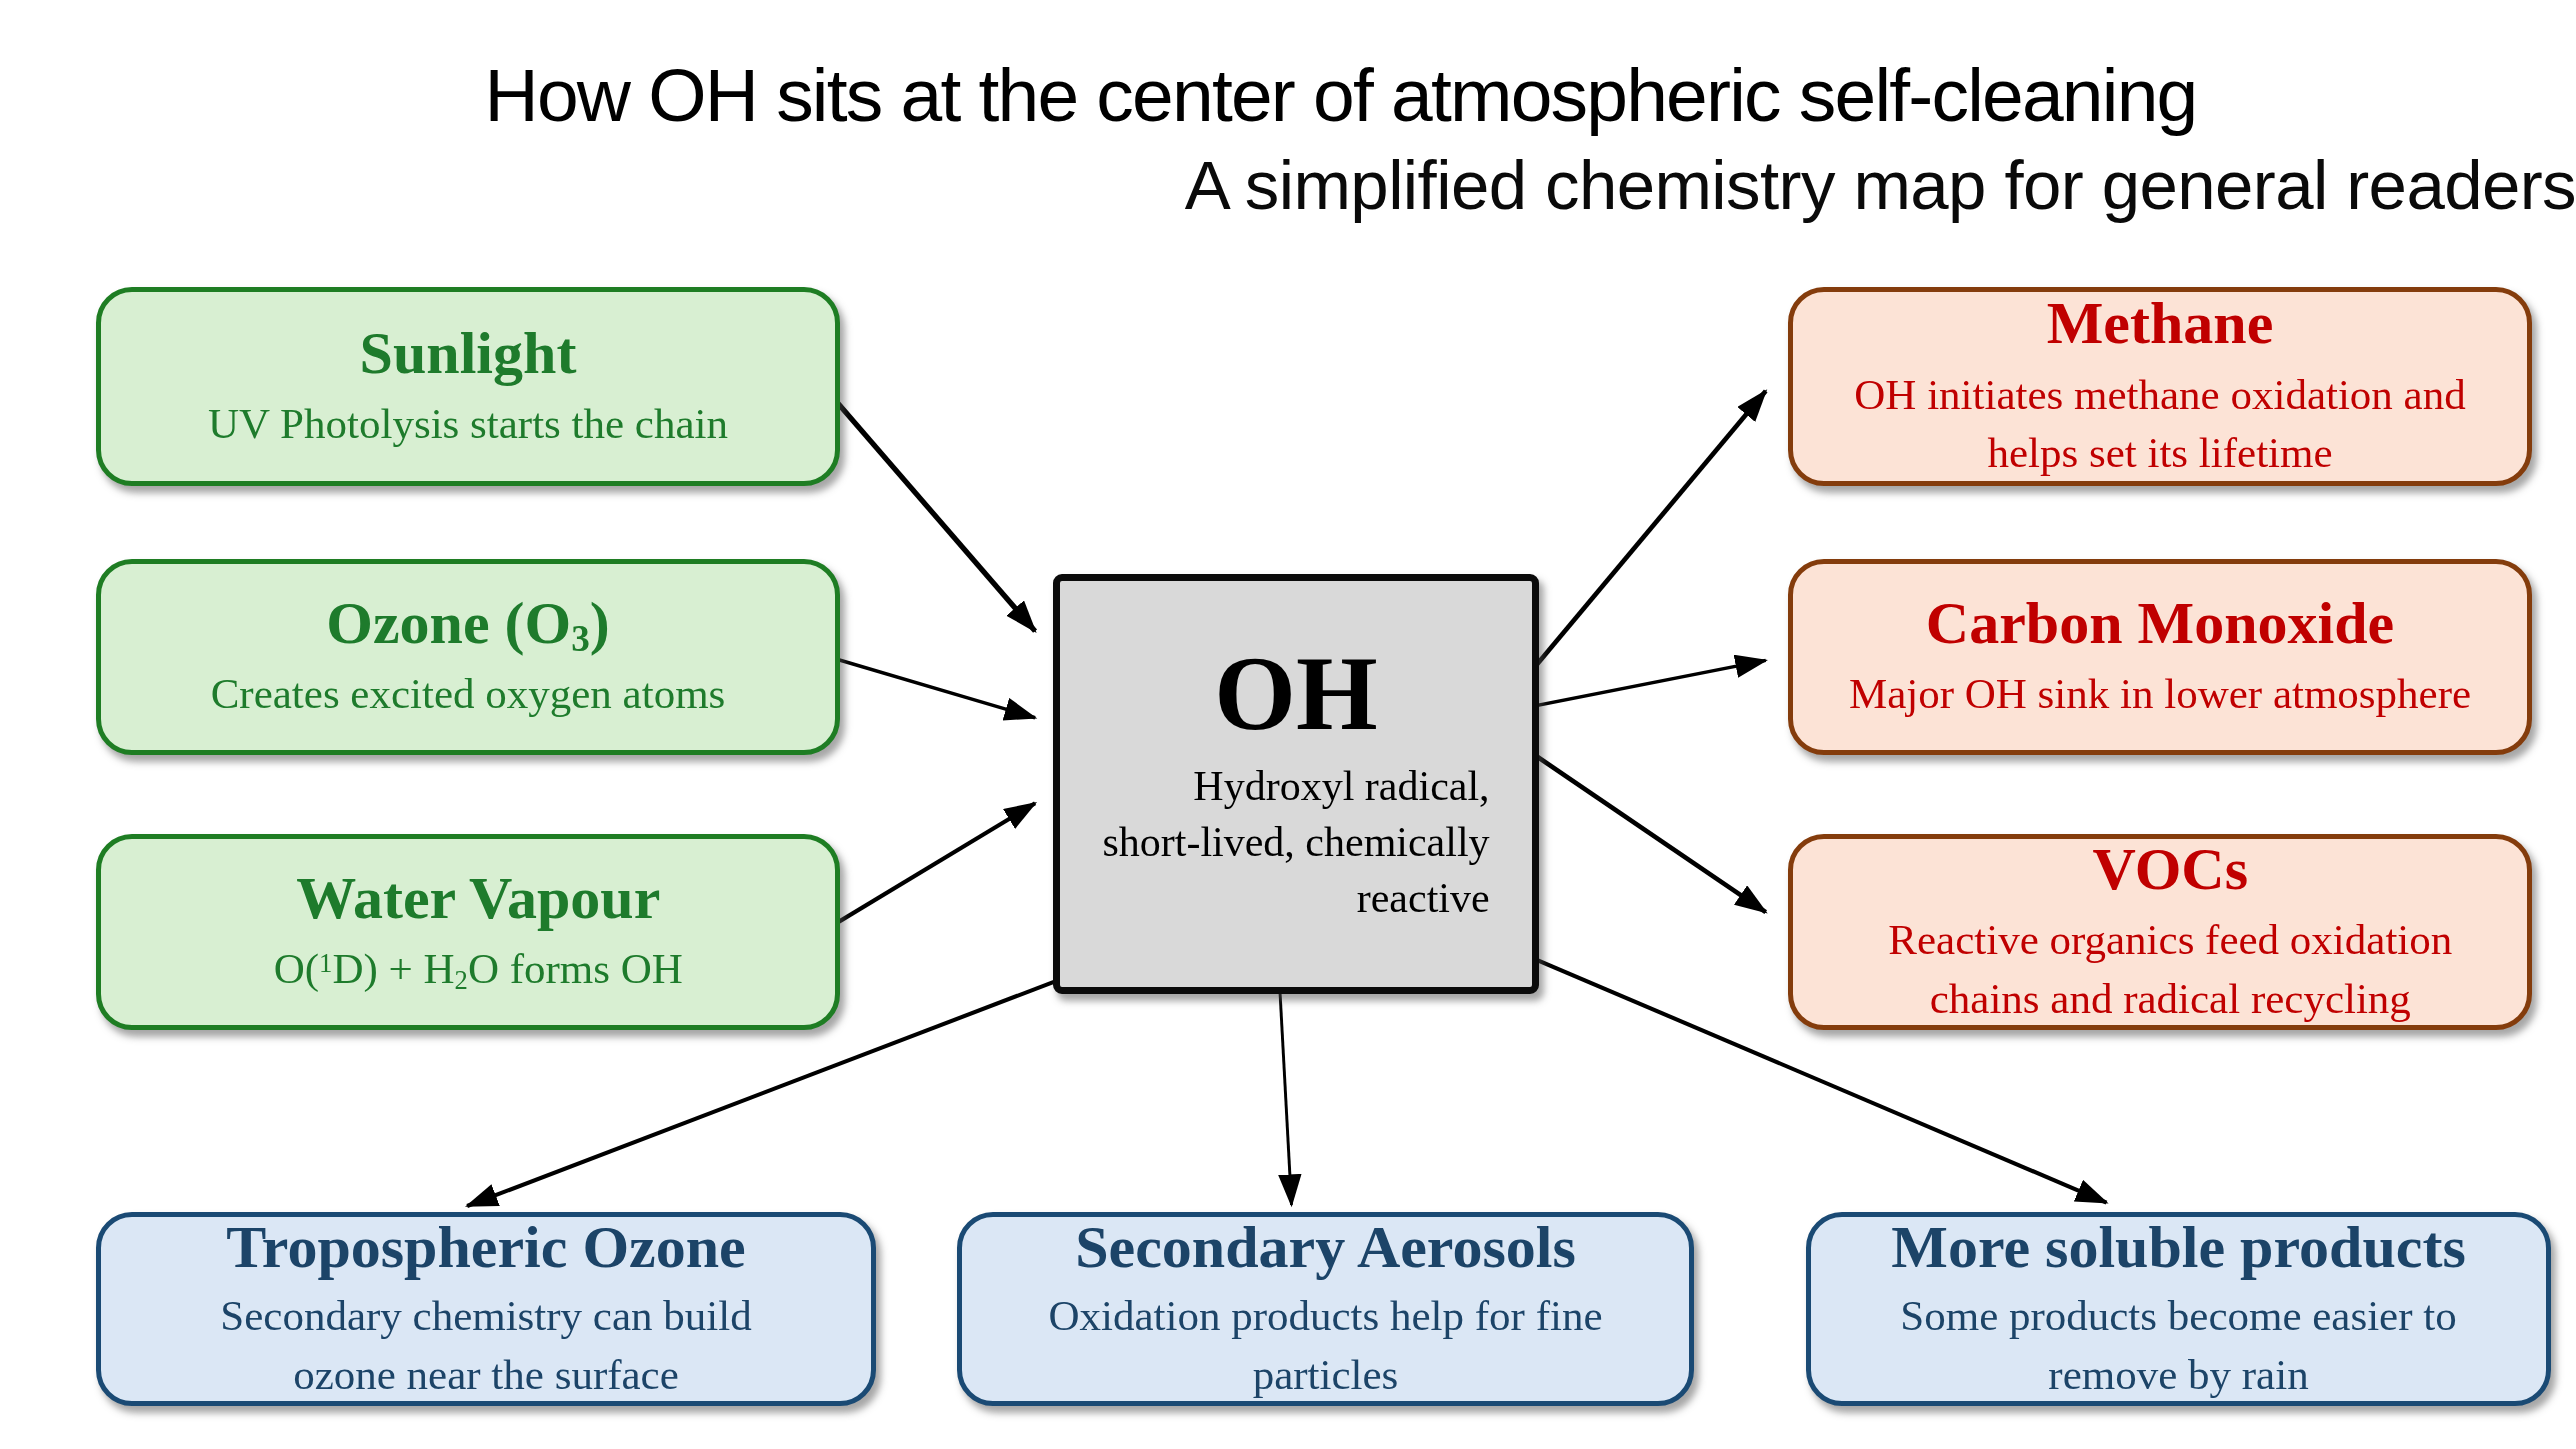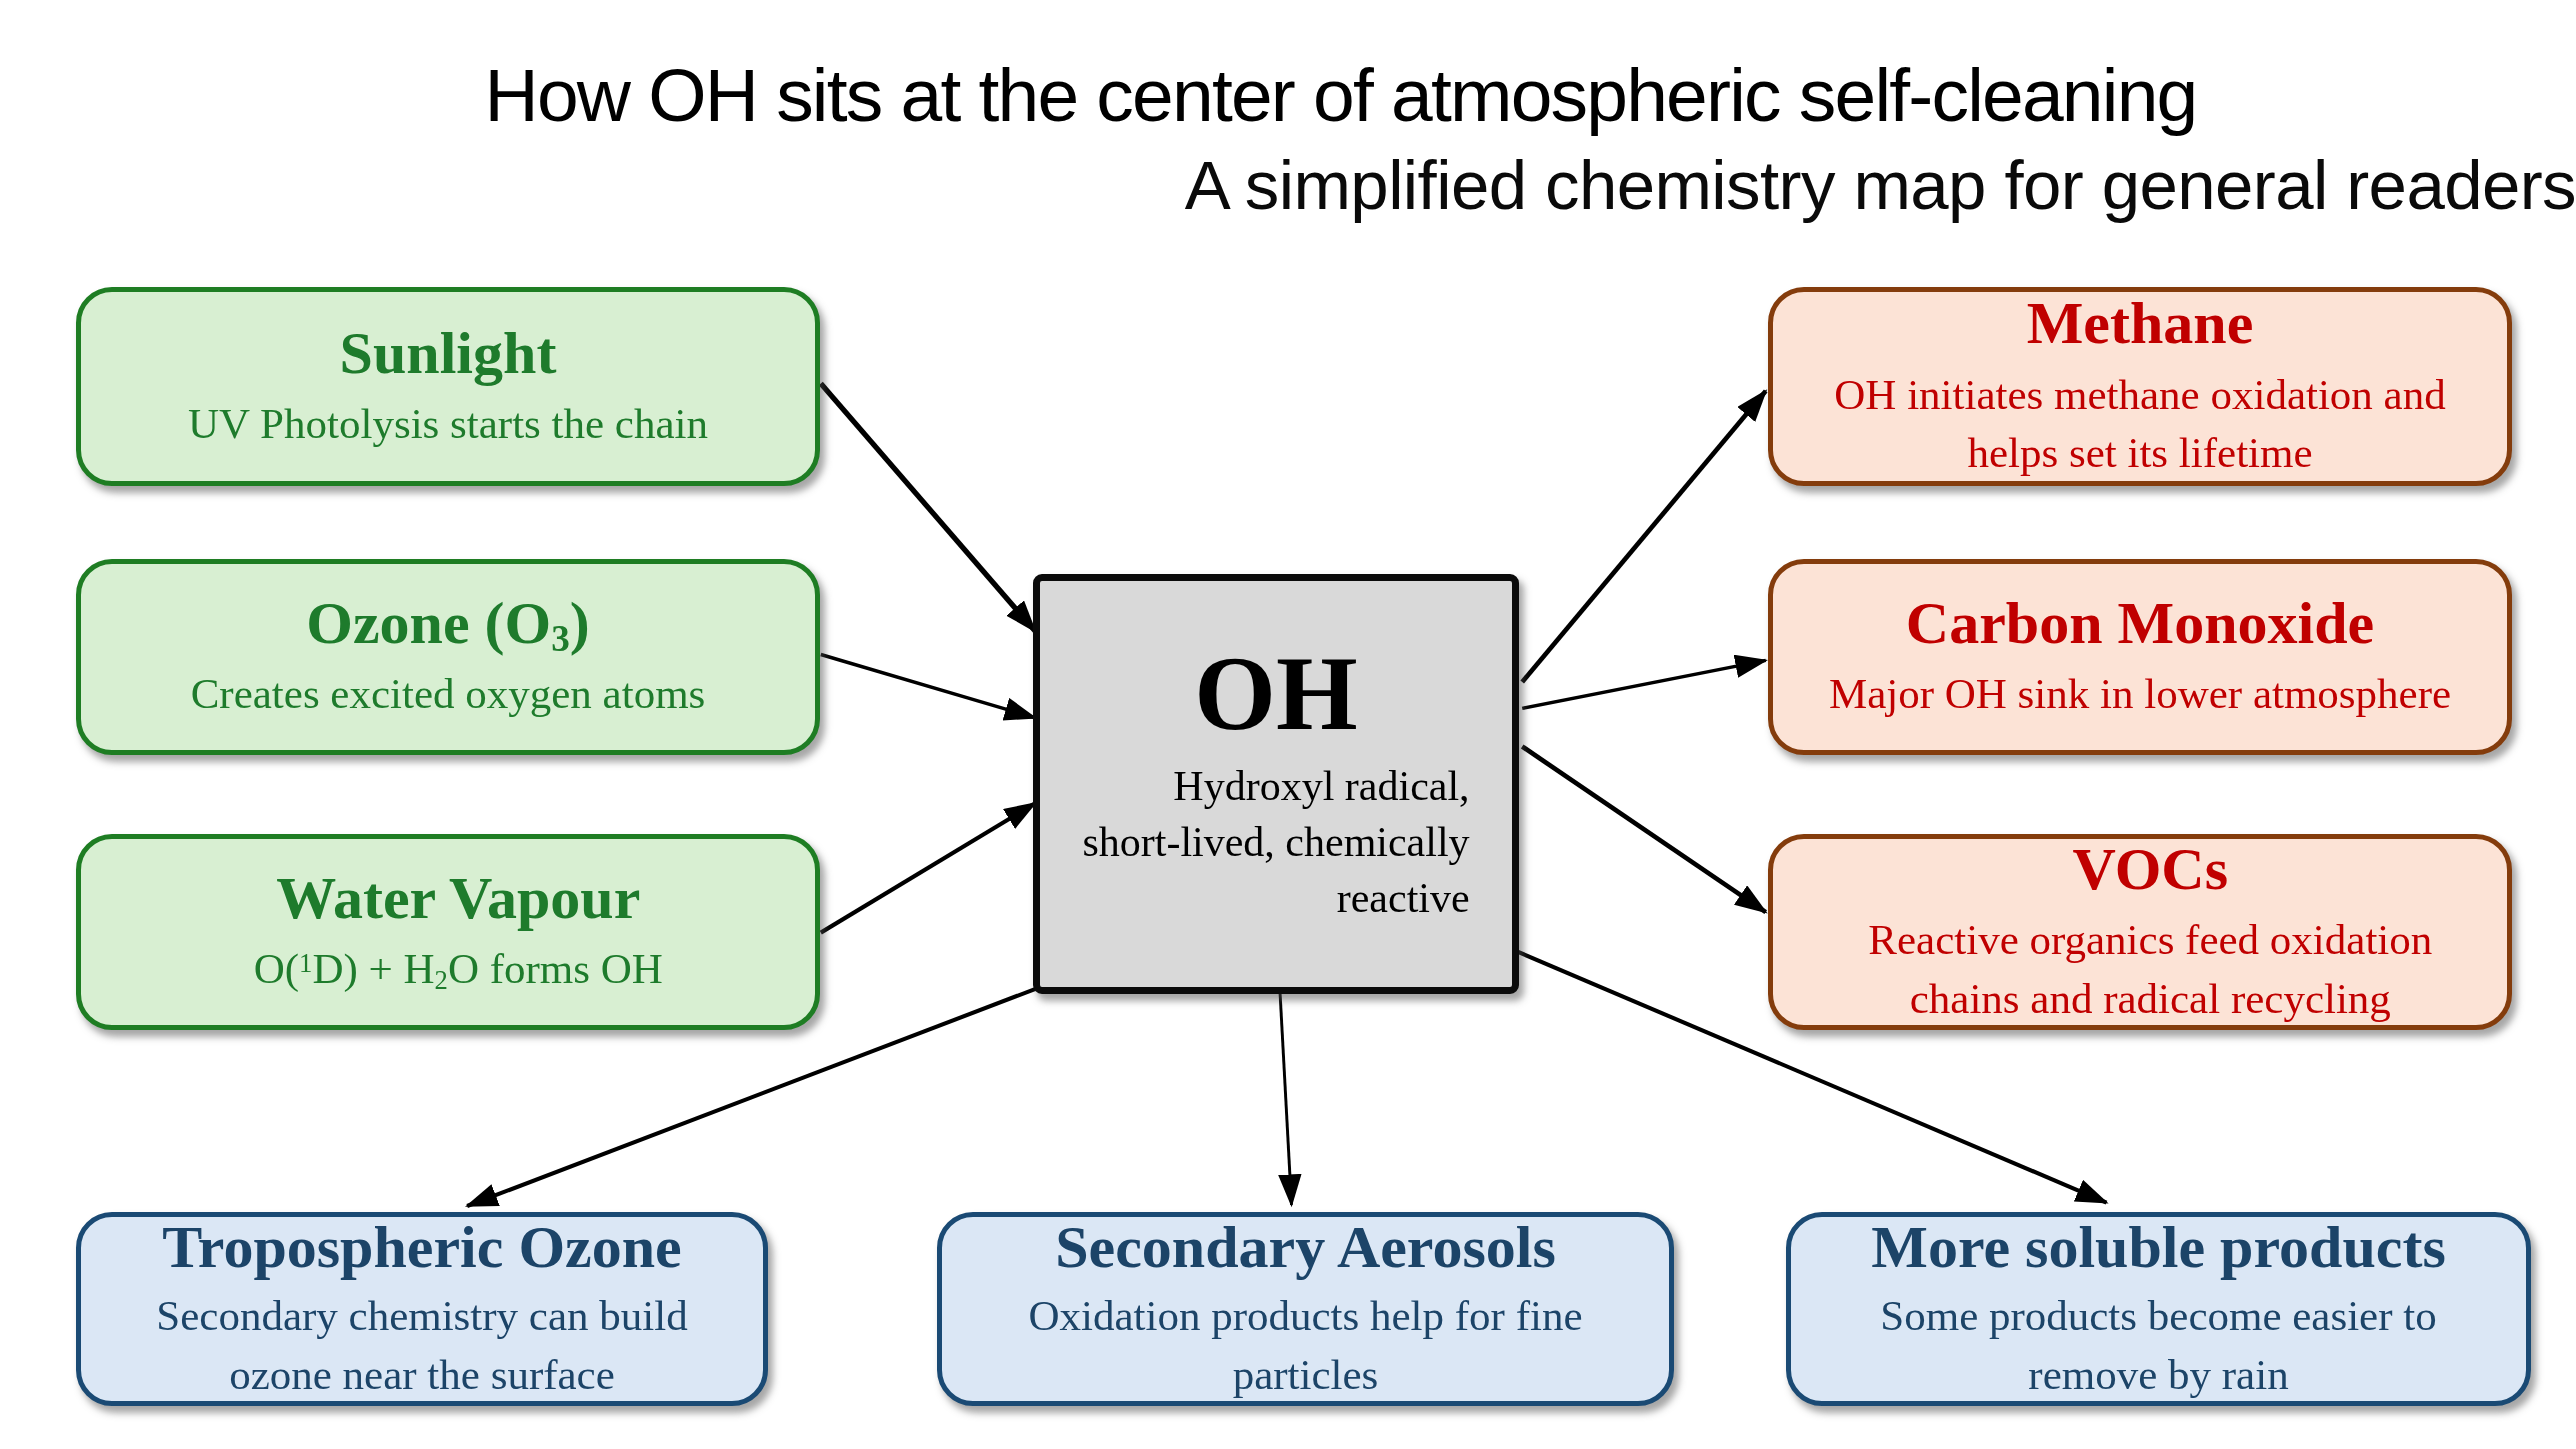--- a/index.html
+++ b/index.html
@@ -27,20 +27,21 @@
     font-weight:400;font-size:69px;letter-spacing:-0.6px;color:#0a0a0a;
     line-height:1.2;
   }
   .arrows{position:absolute;inset:0;width:2576px;height:1449px;z-index:1;}
   .box{
     position:absolute;z-index:2;box-sizing:border-box;
     display:flex;flex-direction:column;align-items:center;justify-content:center;
     text-align:center;border-radius:36px;
     box-shadow:4.1px 6.4px 7.6px rgba(80,80,80,.5);
     padding:8.2px 23.4px;
+    margin-left:20px;
   }
   .box .t{font-weight:700;line-height:1.12;font-size:60px;}
   .box .d{font-size:43px;line-height:1.36;white-space:pre-line;}
   .src{left:76px;width:744px;background:var(--green-fill);
        border:5.3px solid var(--green-border);color:var(--green-text);gap:8.2px;}
   .snk{left:1768px;width:744px;background:var(--peach-fill);
        border:5.3px solid var(--peach-border);color:var(--peach-text);gap:8.2px;}
   .prd{top:1212px;height:194px;background:var(--blue-fill);
        border:5.3px solid var(--blue-border);color:var(--blue-text);gap:5.9px;}
   .row1{top:287px;height:199px;} .row2{top:559px;height:196px;} .row3{top:834px;height:196px;padding-left:44px;}
@@ -111,21 +112,21 @@
     <div class="t">Carbon Monoxide</div>
     <div class="d">Major OH sink in lower atmosphere</div>
   </div>
 
   <div class="box snk row3">
     <div class="t">VOCs</div>
     <div class="d">Reactive organics feed oxidation
 chains and radical recycling</div>
   </div>
 
-  <div class="box prd" style="left:76px;width:692px;">
+  <div class="box prd" style="left:76px;width:780px;">
     <div class="t">Tropospheric Ozone</div>
     <div class="d">Secondary chemistry can build
 ozone near the surface</div>
   </div>
 
   <div class="box prd" style="left:1786px;width:745px;">
     <div class="t">More soluble products</div>
     <div class="d">Some products become easier to
 remove by rain</div>
   </div>

